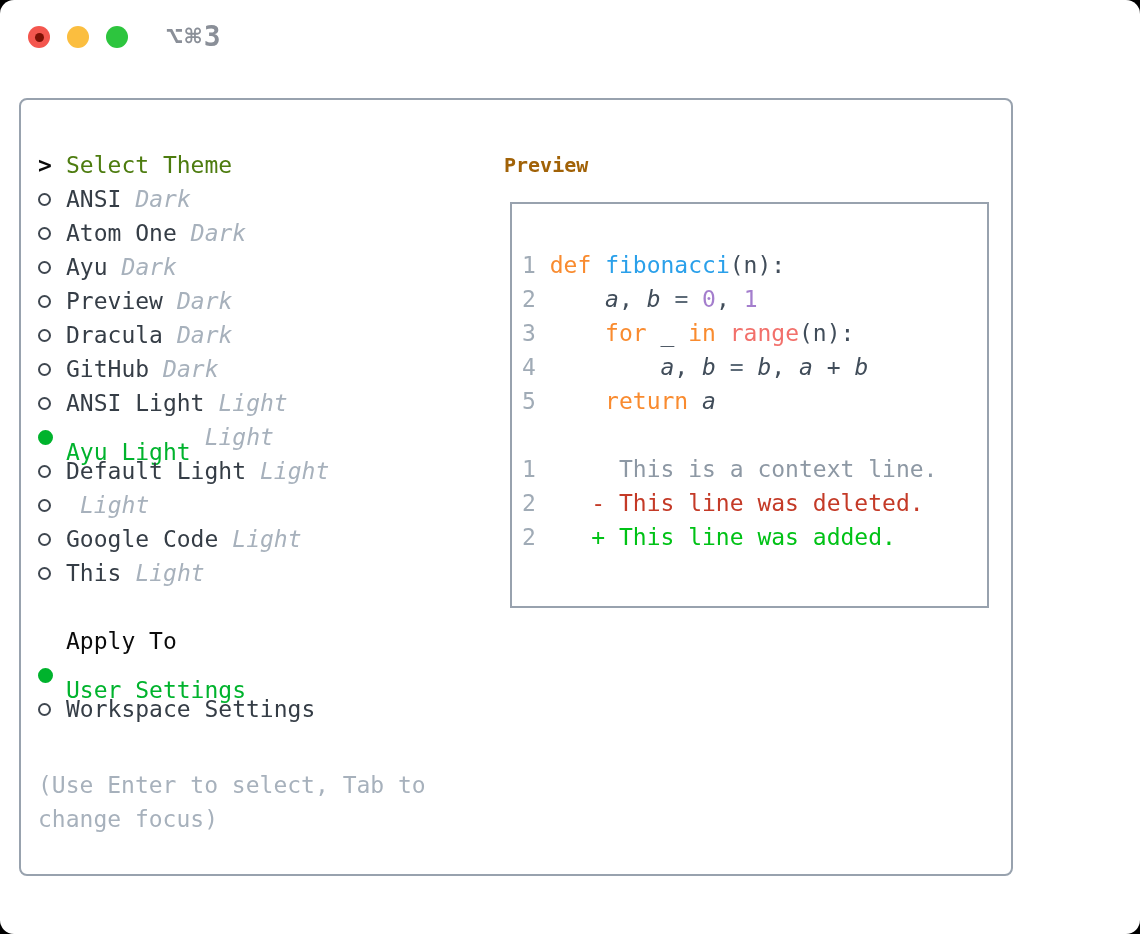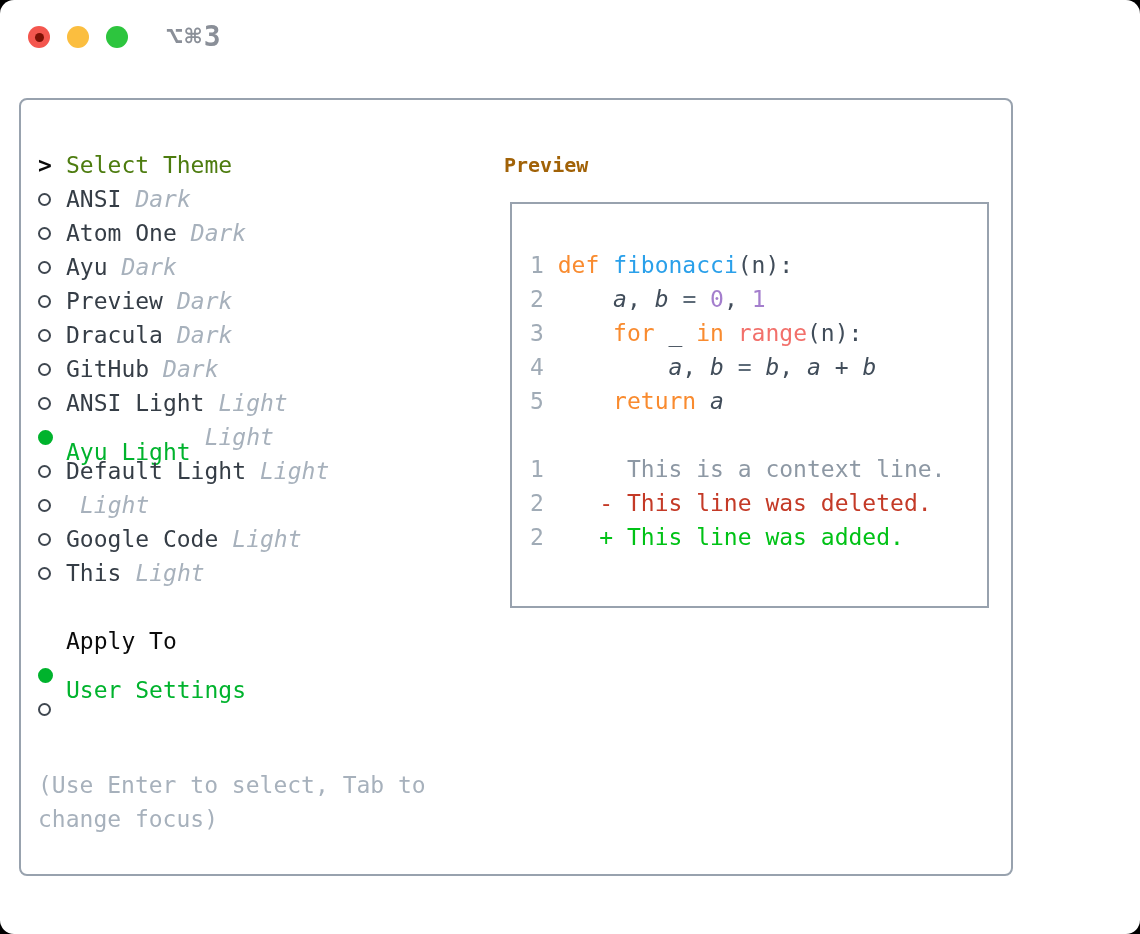--- a/index.html
+++ b/index.html
@@ -39,21 +39,21 @@
   .tvariant{color:var(--muted);font-style:italic;margin-left:14px;}
   .hint{
     margin-top:8px;color:var(--muted);font-size:23px;line-height:34px;
     max-width:430px;white-space:normal;
   }
   
   .preview-title{height:34px;line-height:34px;font-size:20px;font-weight:bold;color:#a16207;}
   .preview-box{
     margin-top:20px;margin-left:6px;width:479px;height:406px;
     border:2px solid var(--border);box-sizing:border-box;
-    padding:44px 0 0 18px;overflow:hidden;
+    padding:44px 0 0 10px;overflow:hidden;
   }
   pre{margin:0;font-family:"DejaVu Sans Mono","Liberation Mono",monospace;font-size:23px;line-height:34px;}
   .sg-ln{color:var(--linenum);}
   .sg-d{color:var(--code);}
   .sg-kw{color:var(--kw);}
   .sg-fn{color:var(--fn);}
   .sg-cr{color:var(--cr);}
   .sg-pu{color:var(--pu);}
   .sg-v{color:var(--code);font-style:italic;}
   .sg-op{color:var(--op);}
@@ -98,21 +98,21 @@
 
       <div class="gap"></div>
 
       <div class="row">
         <span class="pcell"></span>
         <span class="subhdr">Apply To</span>
       </div>
 
       <div id="apply-list">
           <div class="row"><span class="pcell"><span class="radio sel"></span></span><span class="tname sel">User Settings</span></div>
-          <div class="row"><span class="pcell"><span class="radio"></span></span></div>
+          <div class="row"><span class="pcell"><span class="radio"></span></span><span class="tname">Workspace Settings</span></div>
         </div>
 
       <div class="gap"></div>
 
       <div class="hint">(Use Enter to select, Tab to change focus)</div>
     </div>
 
     <div class="right-col">
       <div class="preview-title">Preview</div>
       <div class="preview-box">

